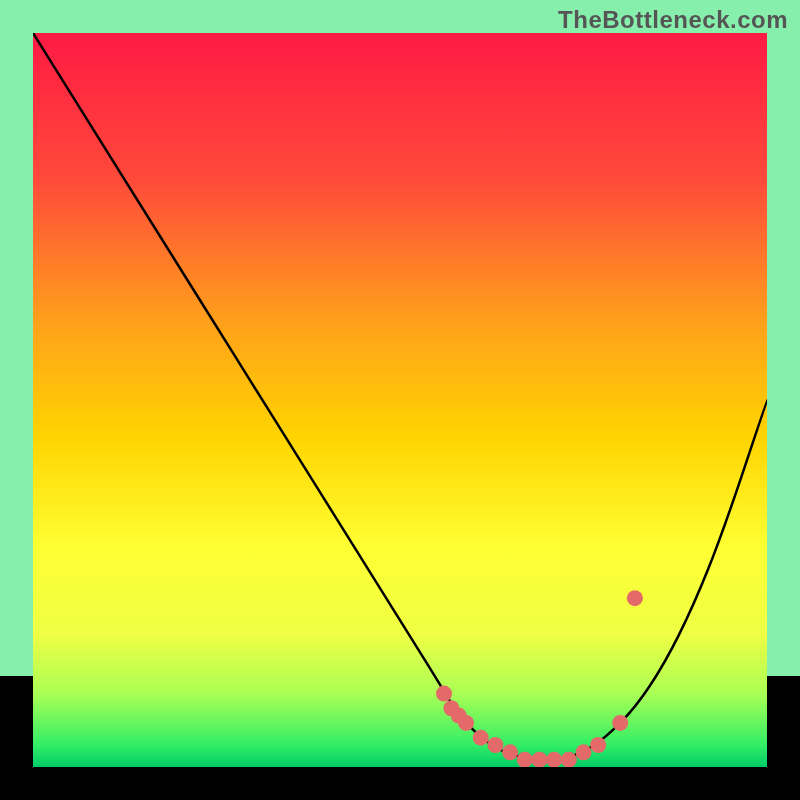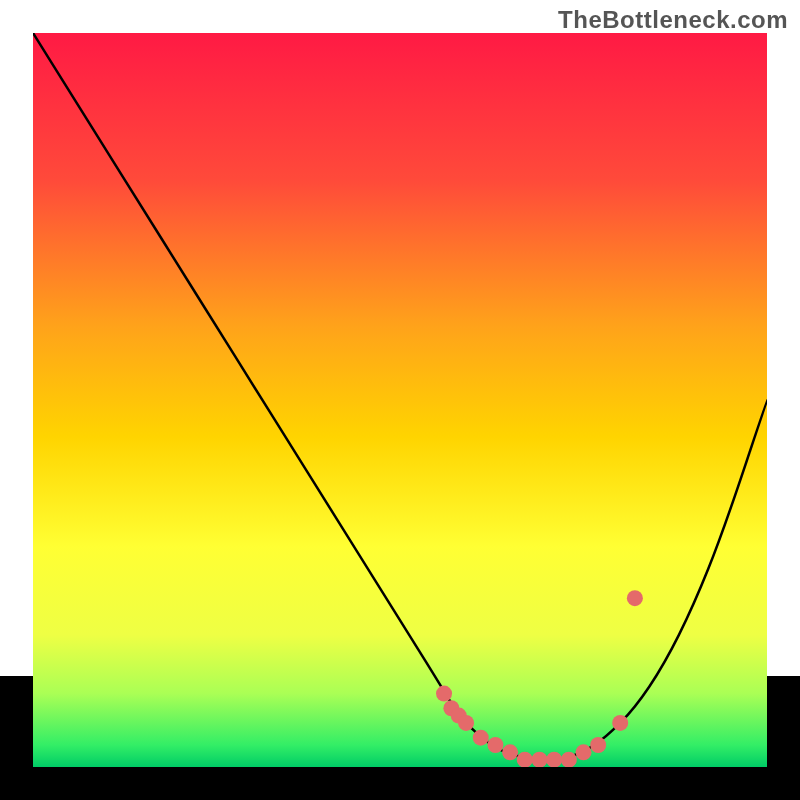--- a/index.html
+++ b/index.html
@@ -7,21 +7,21 @@
     padding: 0;
     width: 800px;
     height: 800px;
     background: #000;
     overflow: hidden;
   }
   .outer {
     width: 800px;
     height: 676px;
     position: relative;
-    background: #ffffff;
+    background: #86efac;
   }
   .watermark {
     position: absolute;
     top: 6px;
     right: 12px;
     font-family: Arial, Helvetica, sans-serif;
     font-size: 24px;
     font-weight: bold;
     color: #555555;
     letter-spacing: 0.5px;

